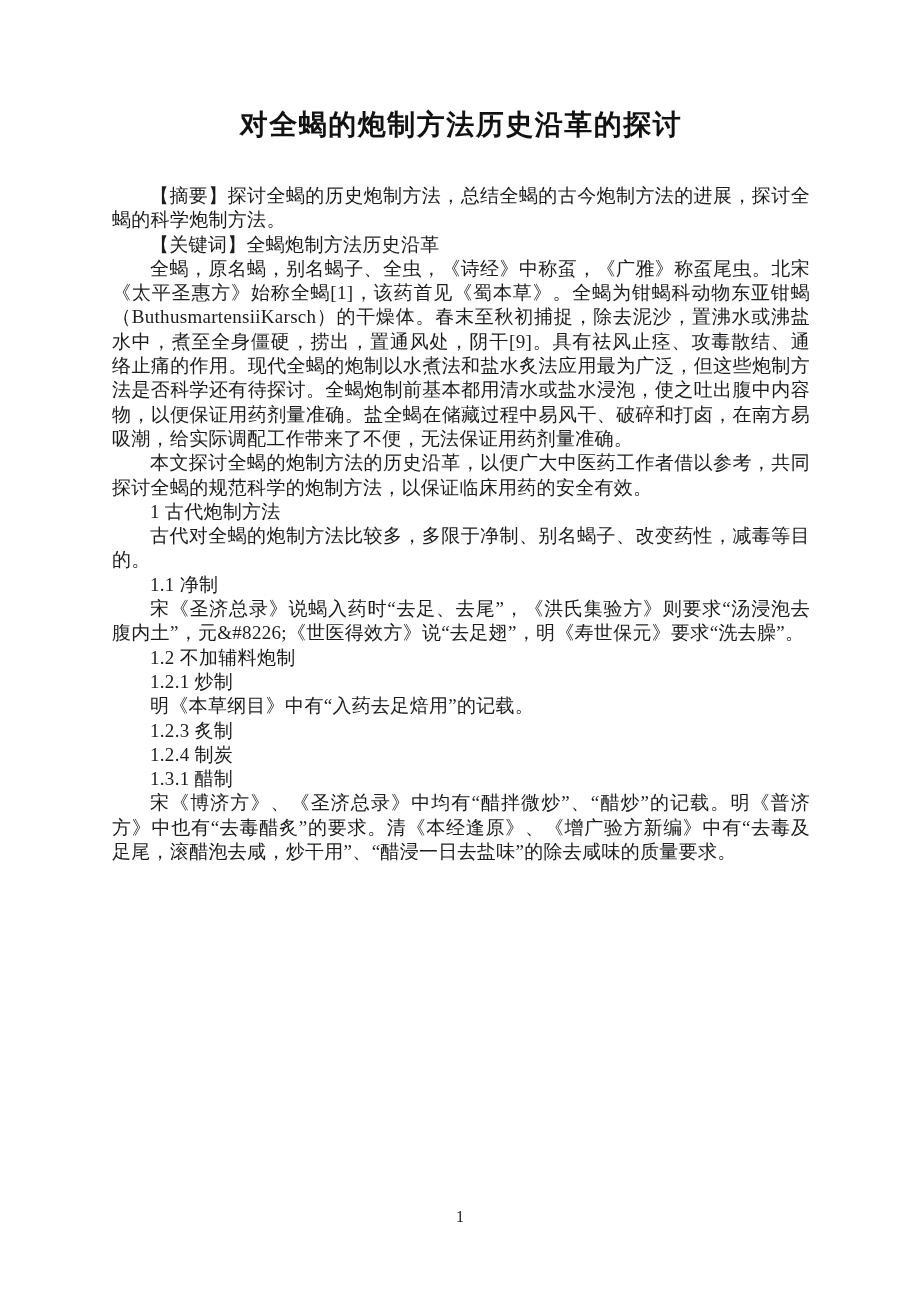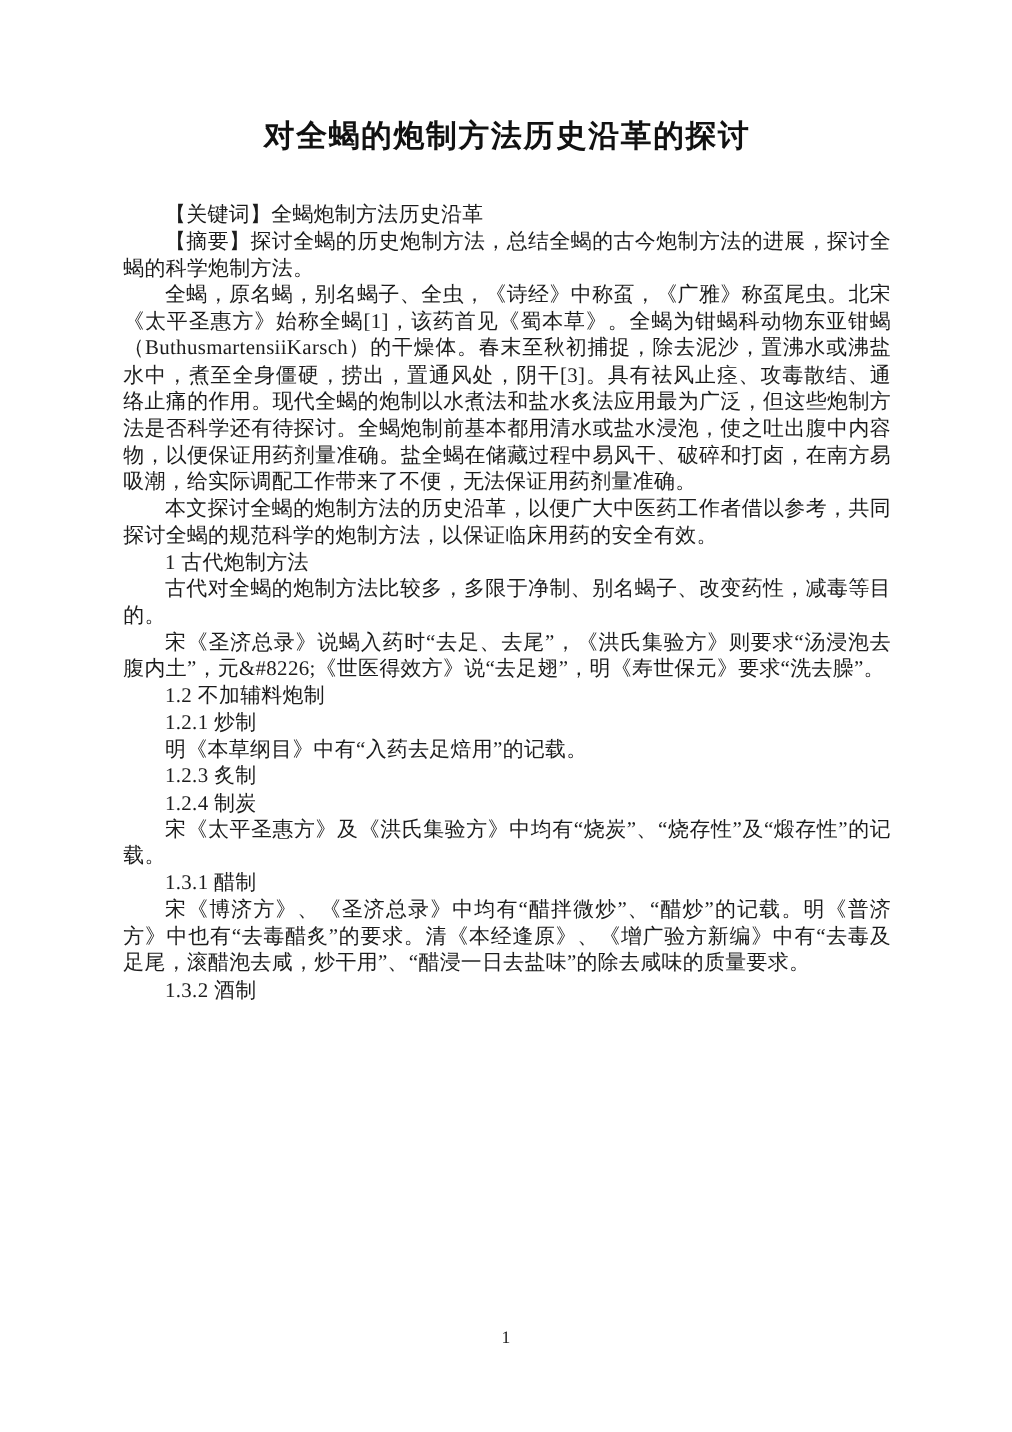--- a/index.html
+++ b/index.html
@@ -49,31 +49,30 @@
     font-size: 16px;
     color: #1c1c1c;
   }
 </style>
 </head>
 <body>
 
 <div class="page">
   <div class="content">
     <h1 class="doc-title">对全蝎的炮制方法历史沿革的探讨</h1>
+    <p class="para">【摘要】探讨全蝎的历史炮制方法，总结全蝎的古今炮制方法的进展，探讨全蝎的科学炮制方法。</p>
     <p class="para">【关键词】全蝎炮制方法历史沿革</p>
-    <p class="para">【摘要】探讨全蝎的历史炮制方法，总结全蝎的古今炮制方法的进展，探讨全蝎的科学炮制方法。</p>
-    <p class="para">全蝎，原名蝎，别名蝎子、全虫，《诗经》中称虿，《广雅》称虿尾虫。北宋《太平圣惠方》始称全蝎[1]，该药首见《蜀本草》。全蝎为钳蝎科动物东亚钳蝎（ButhusmartensiiKarsch）的干燥体。春末至秋初捕捉，除去泥沙，置沸水或沸盐水中，煮至全身僵硬，捞出，置通风处，阴干[3]。具有祛风止痉、攻毒散结、通络止痛的作用。现代全蝎的炮制以水煮法和盐水炙法应用最为广泛，但这些炮制方法是否科学还有待探讨。全蝎炮制前基本都用清水或盐水浸泡，使之吐出腹中内容物，以便保证用药剂量准确。盐全蝎在储藏过程中易风干、破碎和打卤，在南方易吸潮，给实际调配工作带来了不便，无法保证用药剂量准确。</p>
+    <p class="para">全蝎，原名蝎，别名蝎子、全虫，《诗经》中称虿，《广雅》称虿尾虫。北宋《太平圣惠方》始称全蝎[1]，该药首见《蜀本草》。全蝎为钳蝎科动物东亚钳蝎（ButhusmartensiiKarsch）的干燥体。春末至秋初捕捉，除去泥沙，置沸水或沸盐水中，煮至全身僵硬，捞出，置通风处，阴干[9]。具有祛风止痉、攻毒散结、通络止痛的作用。现代全蝎的炮制以水煮法和盐水炙法应用最为广泛，但这些炮制方法是否科学还有待探讨。全蝎炮制前基本都用清水或盐水浸泡，使之吐出腹中内容物，以便保证用药剂量准确。盐全蝎在储藏过程中易风干、破碎和打卤，在南方易吸潮，给实际调配工作带来了不便，无法保证用药剂量准确。</p>
     <p class="para">本文探讨全蝎的炮制方法的历史沿革，以便广大中医药工作者借以参考，共同探讨全蝎的规范科学的炮制方法，以保证临床用药的安全有效。</p>
     <p class="para">1 古代炮制方法</p>
     <p class="para">古代对全蝎的炮制方法比较多，多限于净制、别名蝎子、改变药性，减毒等目的。</p>
+    <p class="para">1.1 净制</p>
     <p class="para">宋《圣济总录》说蝎入药时“去足、去尾”，《洪氏集验方》则要求“汤浸泡去腹内土”，元&amp;#8226;《世医得效方》说“去足翅”，明《寿世保元》要求“洗去臊”。</p>
     <p class="para">1.2 不加辅料炮制</p>
     <p class="para">1.2.1 炒制</p>
     <p class="para">明《本草纲目》中有“入药去足焙用”的记载。</p>
     <p class="para">1.2.3 炙制</p>
     <p class="para">1.2.4 制炭</p>
-    <p class="para">宋《太平圣惠方》及《洪氏集验方》中均有“烧炭”、“烧存性”及“煅存性”的记载。</p>
     <p class="para">1.3.1 醋制</p>
     <p class="para">宋《博济方》、《圣济总录》中均有“醋拌微炒”、“醋炒”的记载。明《普济方》中也有“去毒醋炙”的要求。清《本经逢原》、《增广验方新编》中有“去毒及足尾，滚醋泡去咸，炒干用”、“醋浸一日去盐味”的除去咸味的质量要求。</p>
-    <p class="para">1.3.2 酒制</p>
   </div>
   <div class="page-number">1</div>
 </div>
 
 </body></html>

